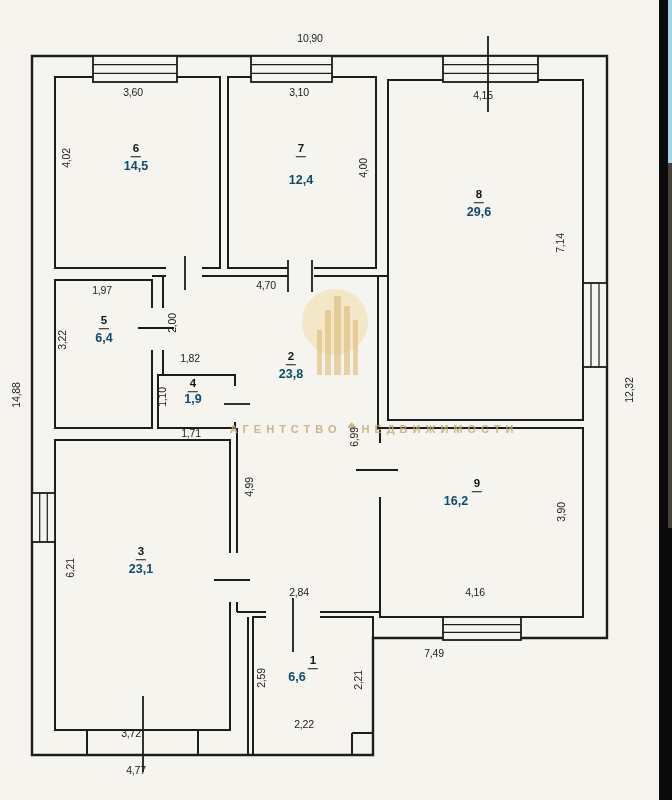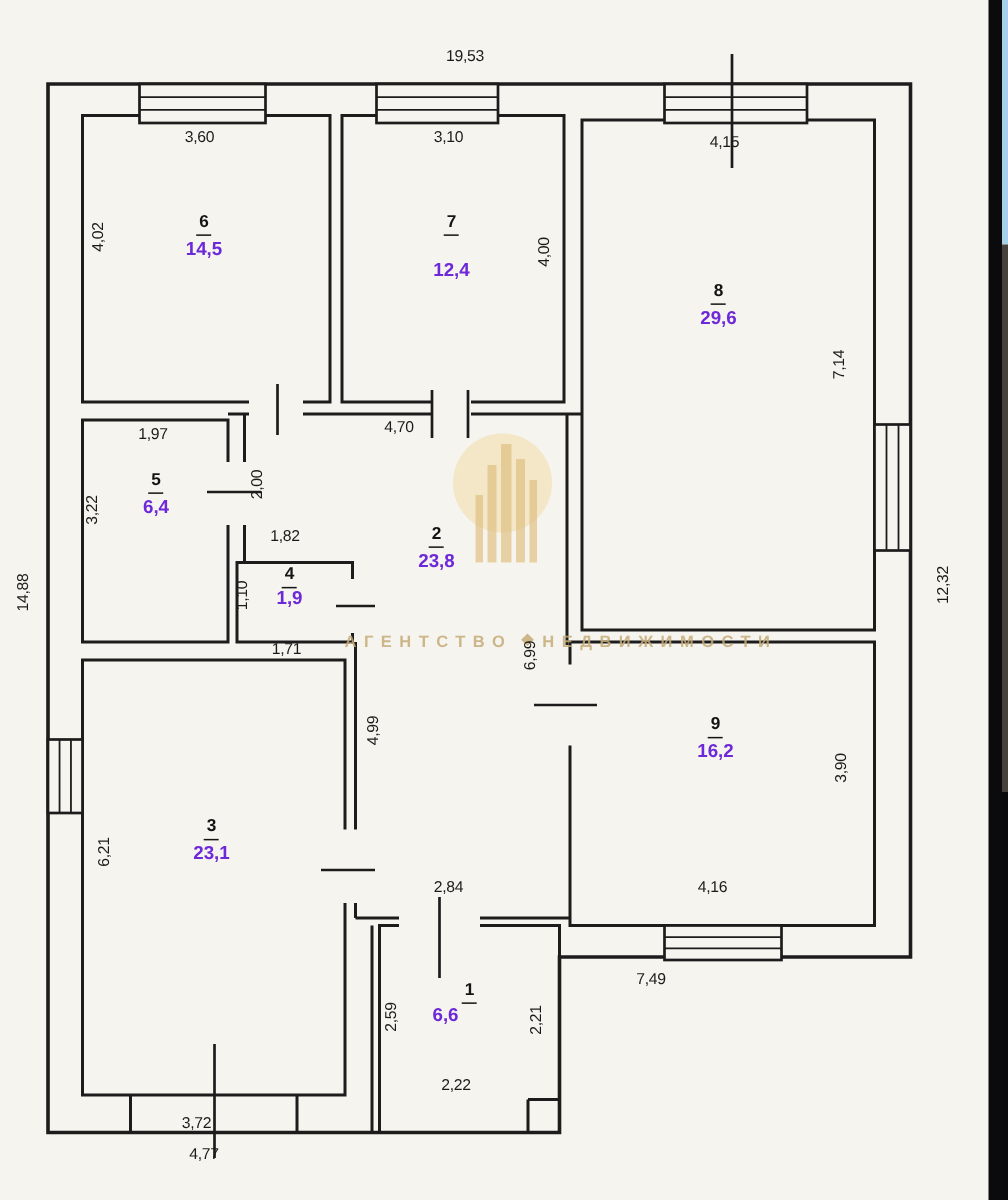--- a/index.html
+++ b/index.html
@@ -27,21 +27,21 @@
     position:absolute;
     transform:translate(-50%,-50%);
     font-size:11.5px;font-weight:700;color:#141414;
     border-bottom:1.5px solid #141414;
     padding:0 2px 1px;
     line-height:1;white-space:nowrap;
   }
   .area{
     position:absolute;
     transform:translate(-50%,-50%);
-    font-size:12.5px;font-weight:700;color:#6d28d9;
+    font-size:12.5px;font-weight:700;color:#0c4a6e;
     line-height:1;white-space:nowrap;
   }
   
   .wm-brand{
     position:absolute;
     transform:translate(-50%,-50%);
     font-size:44px;font-weight:700;
     letter-spacing:2px;
     color:rgba(222,183,110,0.72);
     white-space:nowrap;line-height:1;
@@ -160,21 +160,21 @@
       </g>
     </g>
   </svg>
 
   <div class="wm-sub" style="left:374px;top:429px">
     <span>АГЕНТСТВО</span>
     <span class="diamond"></span>
     <span>НЕДВИЖИМОСТИ</span>
   </div>
 
-  <div class="lbl" style="left:310px;top:38px">19,53</div>
+  <div class="lbl" style="left:310px;top:38px">10,90</div>
   <div class="lbl rot" style="left:16px;top:395px">14,88</div>
   <div class="lbl rot" style="left:629px;top:390px">12,32</div>
   <div class="lbl" style="left:136px;top:770px">4,77</div>
   <div class="lbl" style="left:434px;top:653px">7,49</div>
 
   <div class="num" style="left:136px;top:150px">6</div>
   <div class="area" style="left:136px;top:166px">14,5</div>
   <div class="lbl" style="left:133px;top:92px">3,60</div>
   <div class="lbl rot" style="left:66px;top:158px">4,02</div>
 
@@ -202,24 +202,24 @@
   <div class="lbl rot" style="left:249px;top:487px">4,99</div>
 
   <div class="num" style="left:193px;top:385px">4</div>
   <div class="area" style="left:193px;top:399px">1,9</div>
   <div class="lbl" style="left:191px;top:433px">1,71</div>
   <div class="lbl rot" style="left:162px;top:397px">1,10</div>
 
   <div class="num" style="left:141px;top:553px">3</div>
   <div class="area" style="left:141px;top:569px">23,1</div>
   <div class="lbl rot" style="left:70px;top:568px">6,21</div>
-  <div class="lbl" style="left:131px;top:749px">3,72</div>
+  <div class="lbl" style="left:131px;top:733px">3,72</div>
 
   <div class="num" style="left:477px;top:485px">9</div>
-  <div class="area" style="left:477px;top:501px">16,2</div>
+  <div class="area" style="left:456px;top:501px">16,2</div>
   <div class="lbl rot" style="left:561px;top:512px">3,90</div>
   <div class="lbl" style="left:475px;top:592px">4,16</div>
 
   <div class="num" style="left:313px;top:662px">1</div>
   <div class="area" style="left:297px;top:677px">6,6</div>
   <div class="lbl" style="left:299px;top:592px">2,84</div>
   <div class="lbl rot" style="left:261px;top:678px">2,59</div>
   <div class="lbl rot" style="left:358px;top:680px">2,21</div>
   <div class="lbl" style="left:304px;top:724px">2,22</div>
 

